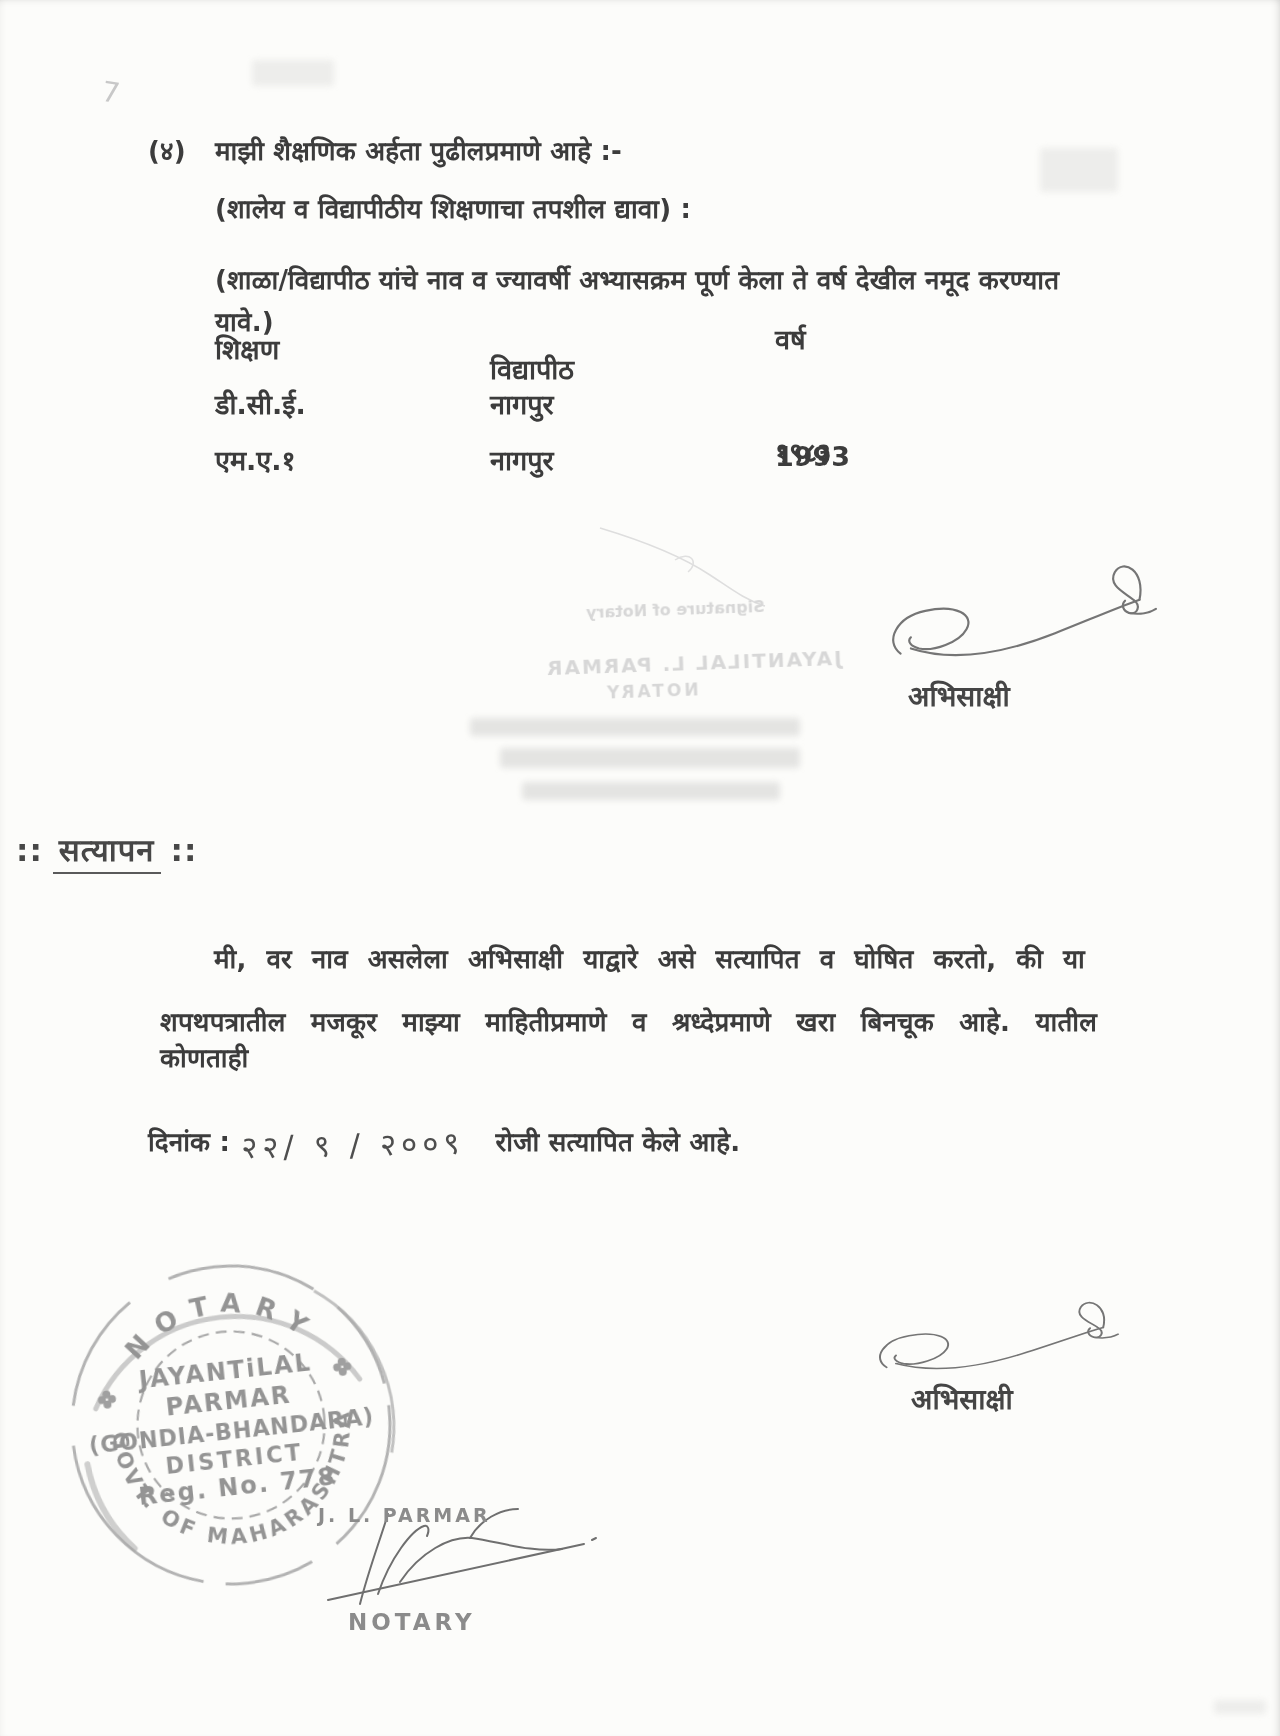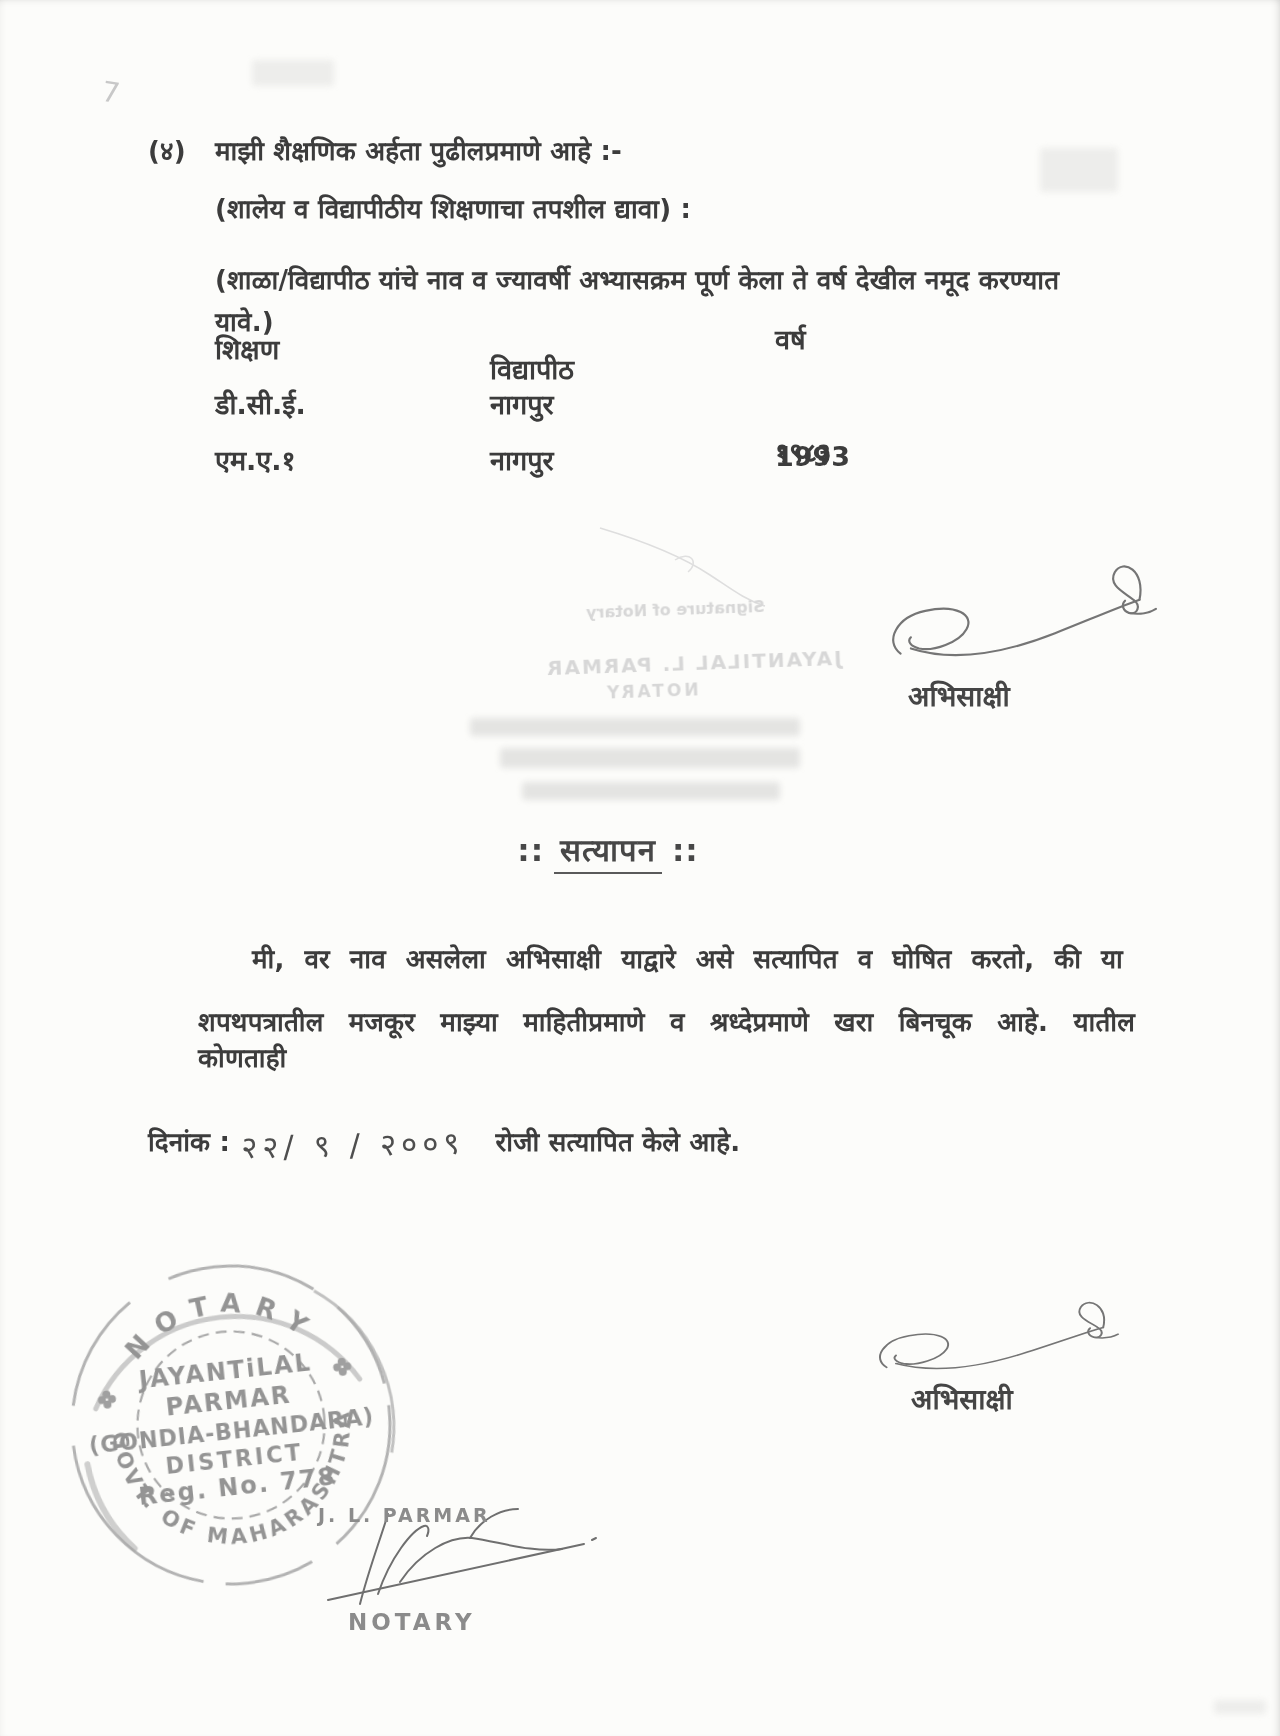--- a/index.html
+++ b/index.html
@@ -8,21 +8,21 @@
     width:1280px;height:1736px;
     margin:0 auto;
     background:#fcfcfa;
     overflow:hidden;
     font-family:"DejaVu Sans",sans-serif;
     color:#3a3a3a;
     box-shadow:inset -7px 0 10px -7px rgba(0,0,0,.18), inset 0 6px 9px -7px rgba(0,0,0,.12), inset 7px 0 10px -8px rgba(0,0,0,.07);
   }
   .abs{position:absolute;}
   .mr{font-weight:700;font-size:26px;color:#3c3c3c;letter-spacing:.2px;white-space:nowrap;}
-  .jline{white-space:normal;text-align:justify;text-align-last:justify;word-spacing:6px;margin-left:38px;}
+  .jline{white-space:normal;text-align:justify;text-align-last:justify;word-spacing:6px;}
   .tablecell{font-weight:700;font-size:27px;color:#3c3c3c;white-space:nowrap;}
   .heading{font-weight:700;font-size:31px;color:#474747;letter-spacing:1px;}
   .heading .word{border-bottom:2px solid #5a5a5a;padding:0 6px 4px 6px;margin:0 10px;}
   .handwrit{font-weight:400;font-size:31px;color:#4e4e4e;letter-spacing:5px;display:inline-block;transform:rotate(-1.2deg) translateY(5px);}
   .siglabel{font-weight:700;font-size:28px;color:#454545;white-space:nowrap;}
   .stampwrap{transform:rotate(-6deg);filter:blur(.3px);opacity:.93;}
   .stamptext{fill:#8d8d8d;font-family:"DejaVu Sans",sans-serif;font-weight:700;}
   .notary-ink{font-weight:700;color:#8b8b8b;white-space:nowrap;filter:blur(.4px);}
   .mirror{transform:scaleX(-1) rotate(2deg);color:#d7d7d7;white-space:nowrap;font-weight:700;filter:blur(.6px);}
   .smudge{background:#e4e4e2;filter:blur(3px);border-radius:4px;}
@@ -81,21 +81,21 @@
     <div class="abs smudge" style="left:470px;top:718px;width:330px;height:18px;"></div>
     <div class="abs smudge" style="left:500px;top:748px;width:300px;height:20px;"></div>
     <div class="abs smudge" style="left:522px;top:782px;width:258px;height:18px;"></div>
   </div>
 
   <svg class="abs" style="left:880px;top:552px;" width="278" height="132" viewBox="0 0 270 130" preserveAspectRatio="none">
     <use href="#sig-shape"></use>
   </svg>
   <div class="abs siglabel" style="left:908px;top:676px;">अभिसाक्षी</div>
 
-  <div class="abs heading" style="left:8px;top:828px;width:1200px;text-align:center;">
+  <div class="abs heading" style="left:16px;top:828px;width:1200px;">
     <span>::</span><span class="word">सत्यापन</span><span>::</span>
   </div>
 
   <div class="abs mr jline" style="left:148px;top:940px;width:937px;text-indent:66px;">मी, वर नाव असलेला अभिसाक्षी याद्वारे असे सत्यापित व घोषित करतो, की या</div>
   <div class="abs mr jline" style="left:160px;top:1003px;width:937px;">शपथपत्रातील मजकूर माझ्या माहितीप्रमाणे व श्रध्देप्रमाणे खरा बिनचूक आहे. यातील कोणताही</div>
 
   <div class="abs" style="left:148px;top:1118px;white-space:nowrap;">
     <span class="mr">दिनांक :</span>
     <span class="handwrit" style="margin:0 26px 0 6px;">२२/ ९ / २००९</span>
     <span class="mr">रोजी सत्यापित केले आहे.</span>

